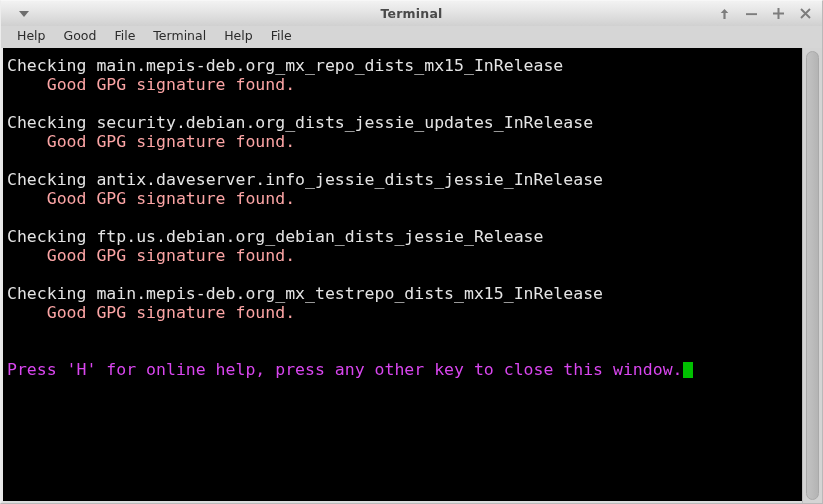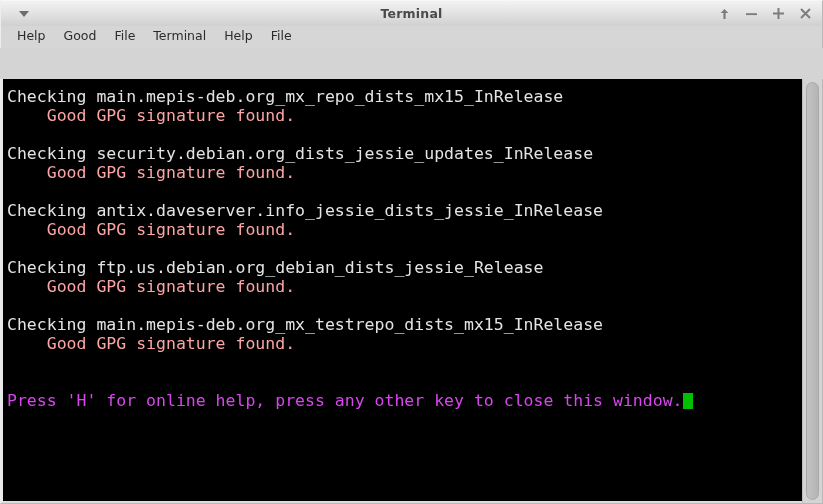--- a/index.html
+++ b/index.html
@@ -112,21 +112,20 @@
   .term-wrap {
     flex: 1;
     display: flex;
     background: #c9c9c9;
     border-left: 1px solid #ededed;
     border-right: 1px solid #b9b9b9;
     border-bottom: 1px solid #b9b9b9;
     box-sizing: border-box;
     padding: 0;
     overflow: hidden;
-    margin-top: 31px;
   }
   .term-screen {
     flex: 1;
     background: #000000;
     position: relative;
     overflow: hidden;
     padding: 8px 0 0 4px;
     box-sizing: border-box;
     border-left: 2px solid #e9e9e9;
     border-bottom: 2px solid #dcdcdc;

